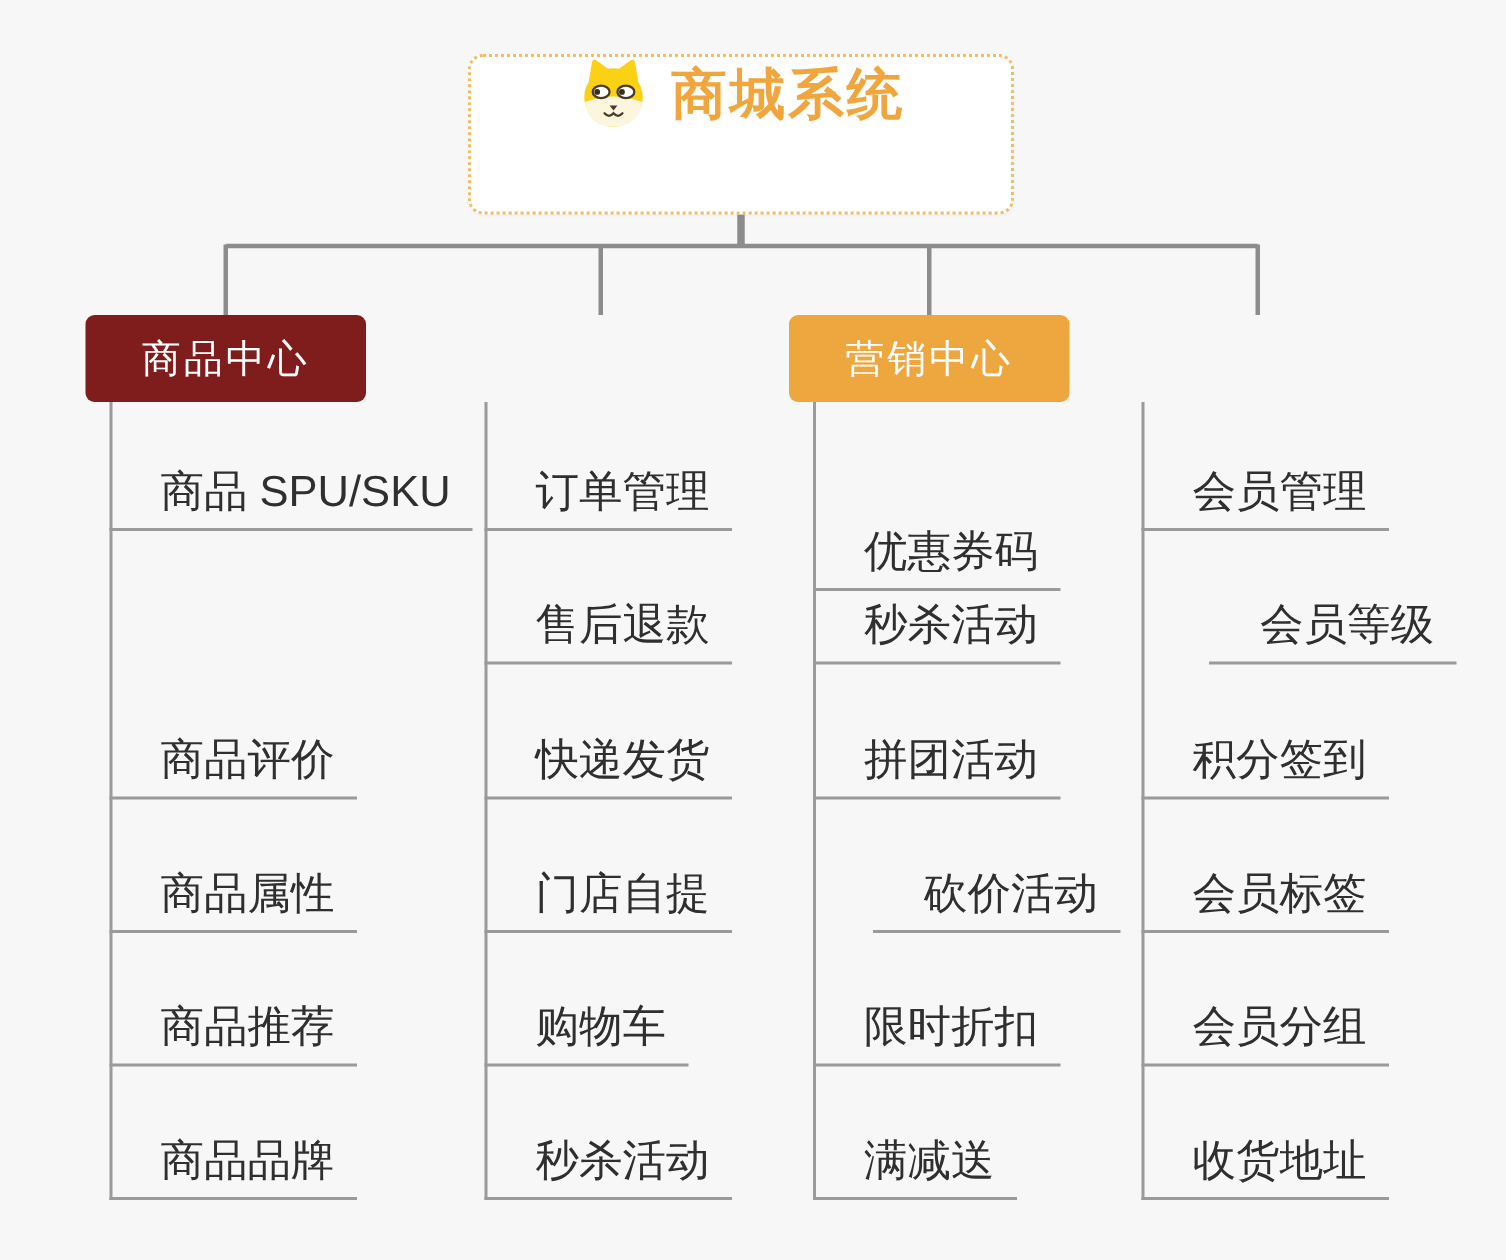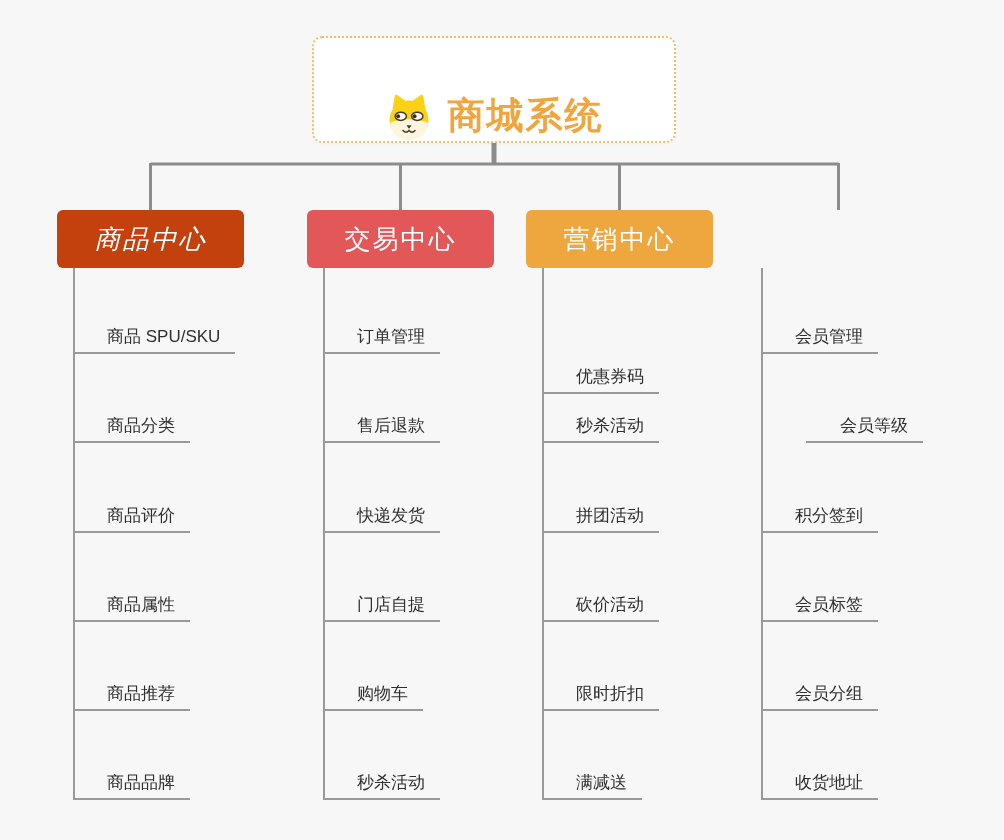--- a/index.html
+++ b/index.html
@@ -22,21 +22,21 @@
   
   .root-node{
     position:absolute;
     left:312px;top:36px;
     width:364px;height:107px;
     box-sizing:border-box;
     background:#ffffff;
     border:2px dotted #f3bd62;
     border-radius:10px;
     display:flex;
-    align-items:flex-end;
+    align-items:flex-start;
     justify-content:center;
     gap:15px;
     box-shadow:0 1px 2px rgba(0,0,0,0.03);
   }
   .root-title{
     font-size:37px;
     font-weight:bold;
     color:#f0a63c;
     letter-spacing:2px;
     white-space:nowrap;
@@ -74,21 +74,21 @@
   }
   .leaf-item{
     position:absolute;
     left:16px;
     height:40px;
     box-sizing:border-box;
     display:flex;
     align-items:flex-end;
     padding:0 15px 4px 34px;
     border-bottom:2px solid #9a9a9a;
-    font-size:17px;
+    font-size:29px;
     color:#2f2f2f;
     white-space:nowrap;
     cursor:default;
   }
 </style>
 </head>
 <body>
 
 <div id="canvas">
 
@@ -117,46 +117,44 @@
       <circle cx="39.5" cy="31" r="2.6" fill="#3a2d1c"></circle>
 
       <path d="M28.5,43 h7 l-3.5,4.5 Z" fill="#4a3a26"></path>
 
       <path d="M24,50 q4,4.5 8,0 q4,4.5 8,0" stroke="#4a3a26" stroke-width="2" fill="none" stroke-linecap="round"></path>
     </svg>
     <span class="root-title">商城系统</span>
   </div>
 
 <div class="branch-col" style="left: 57px;">
-      <div class="branch-header" style="background: #c2410c; font-style: italic;">商品中心</div>
+      <div class="branch-header" style="background: #7f1d1d;">商品中心</div>
       <div class="trunk-line" style="border-color: rgb(154, 154, 154);"></div>
       <div class="leaf-item" style="top: 104px; border-color: rgb(154, 154, 154);">商品 SPU/SKU</div>
-      <div class="leaf-item" style="top: 193px; border-color: rgb(154, 154, 154);">商品分类</div>
       <div class="leaf-item" style="top: 283px; border-color: rgb(154, 154, 154);">商品评价</div>
       <div class="leaf-item" style="top: 372px; border-color: rgb(154, 154, 154);">商品属性</div>
       <div class="leaf-item" style="top: 461px; border-color: rgb(154, 154, 154);">商品推荐</div>
       <div class="leaf-item" style="top: 550px; border-color: rgb(154, 154, 154);">商品品牌</div>
     </div>
     <div class="branch-col" style="left: 307px;">
-      <div class="branch-header" style="background: rgb(226, 88, 88);">交易中心</div>
       <div class="trunk-line" style="border-color: rgb(154, 154, 154);"></div>
       <div class="leaf-item" style="top: 104px; border-color: rgb(154, 154, 154);">订单管理</div>
       <div class="leaf-item" style="top: 193px; border-color: rgb(154, 154, 154);">售后退款</div>
       <div class="leaf-item" style="top: 283px; border-color: rgb(154, 154, 154);">快递发货</div>
       <div class="leaf-item" style="top: 372px; border-color: rgb(154, 154, 154);">门店自提</div>
       <div class="leaf-item" style="top: 461px; border-color: rgb(154, 154, 154);">购物车</div>
       <div class="leaf-item" style="top: 550px; border-color: rgb(154, 154, 154);">秒杀活动</div>
     </div>
     <div class="branch-col" style="left: 526px;">
       <div class="branch-header" style="background: rgb(238, 166, 63);">营销中心</div>
       <div class="trunk-line" style="border-color: rgb(154, 154, 154);"></div>
       <div class="leaf-item" style="top: 104px; border-color: rgb(154, 154, 154); margin-top: 40px;">优惠券码</div>
       <div class="leaf-item" style="top: 193px; border-color: rgb(154, 154, 154);">秒杀活动</div>
       <div class="leaf-item" style="top: 283px; border-color: rgb(154, 154, 154);">拼团活动</div>
-      <div class="leaf-item" style="top: 372px; border-color: rgb(154, 154, 154);">砍价活动</div>
+      <div class="leaf-item" style="top: 372px; border-color: rgb(154, 154, 154); margin-left: 40px;">砍价活动</div>
       <div class="leaf-item" style="top: 461px; border-color: rgb(154, 154, 154);">限时折扣</div>
       <div class="leaf-item" style="top: 550px; border-color: rgb(154, 154, 154);">满减送</div>
     </div>
     <div class="branch-col" style="left: 745px;">
       <div class="trunk-line" style="border-color: rgb(154, 154, 154);"></div>
       <div class="leaf-item" style="top: 104px; border-color: rgb(154, 154, 154);">会员管理</div>
       <div class="leaf-item" style="top: 193px; border-color: rgb(154, 154, 154); margin-left: 45px;">会员等级</div>
       <div class="leaf-item" style="top: 283px; border-color: rgb(154, 154, 154);">积分签到</div>
       <div class="leaf-item" style="top: 372px; border-color: rgb(154, 154, 154);">会员标签</div>
       <div class="leaf-item" style="top: 461px; border-color: rgb(154, 154, 154);">会员分组</div>

